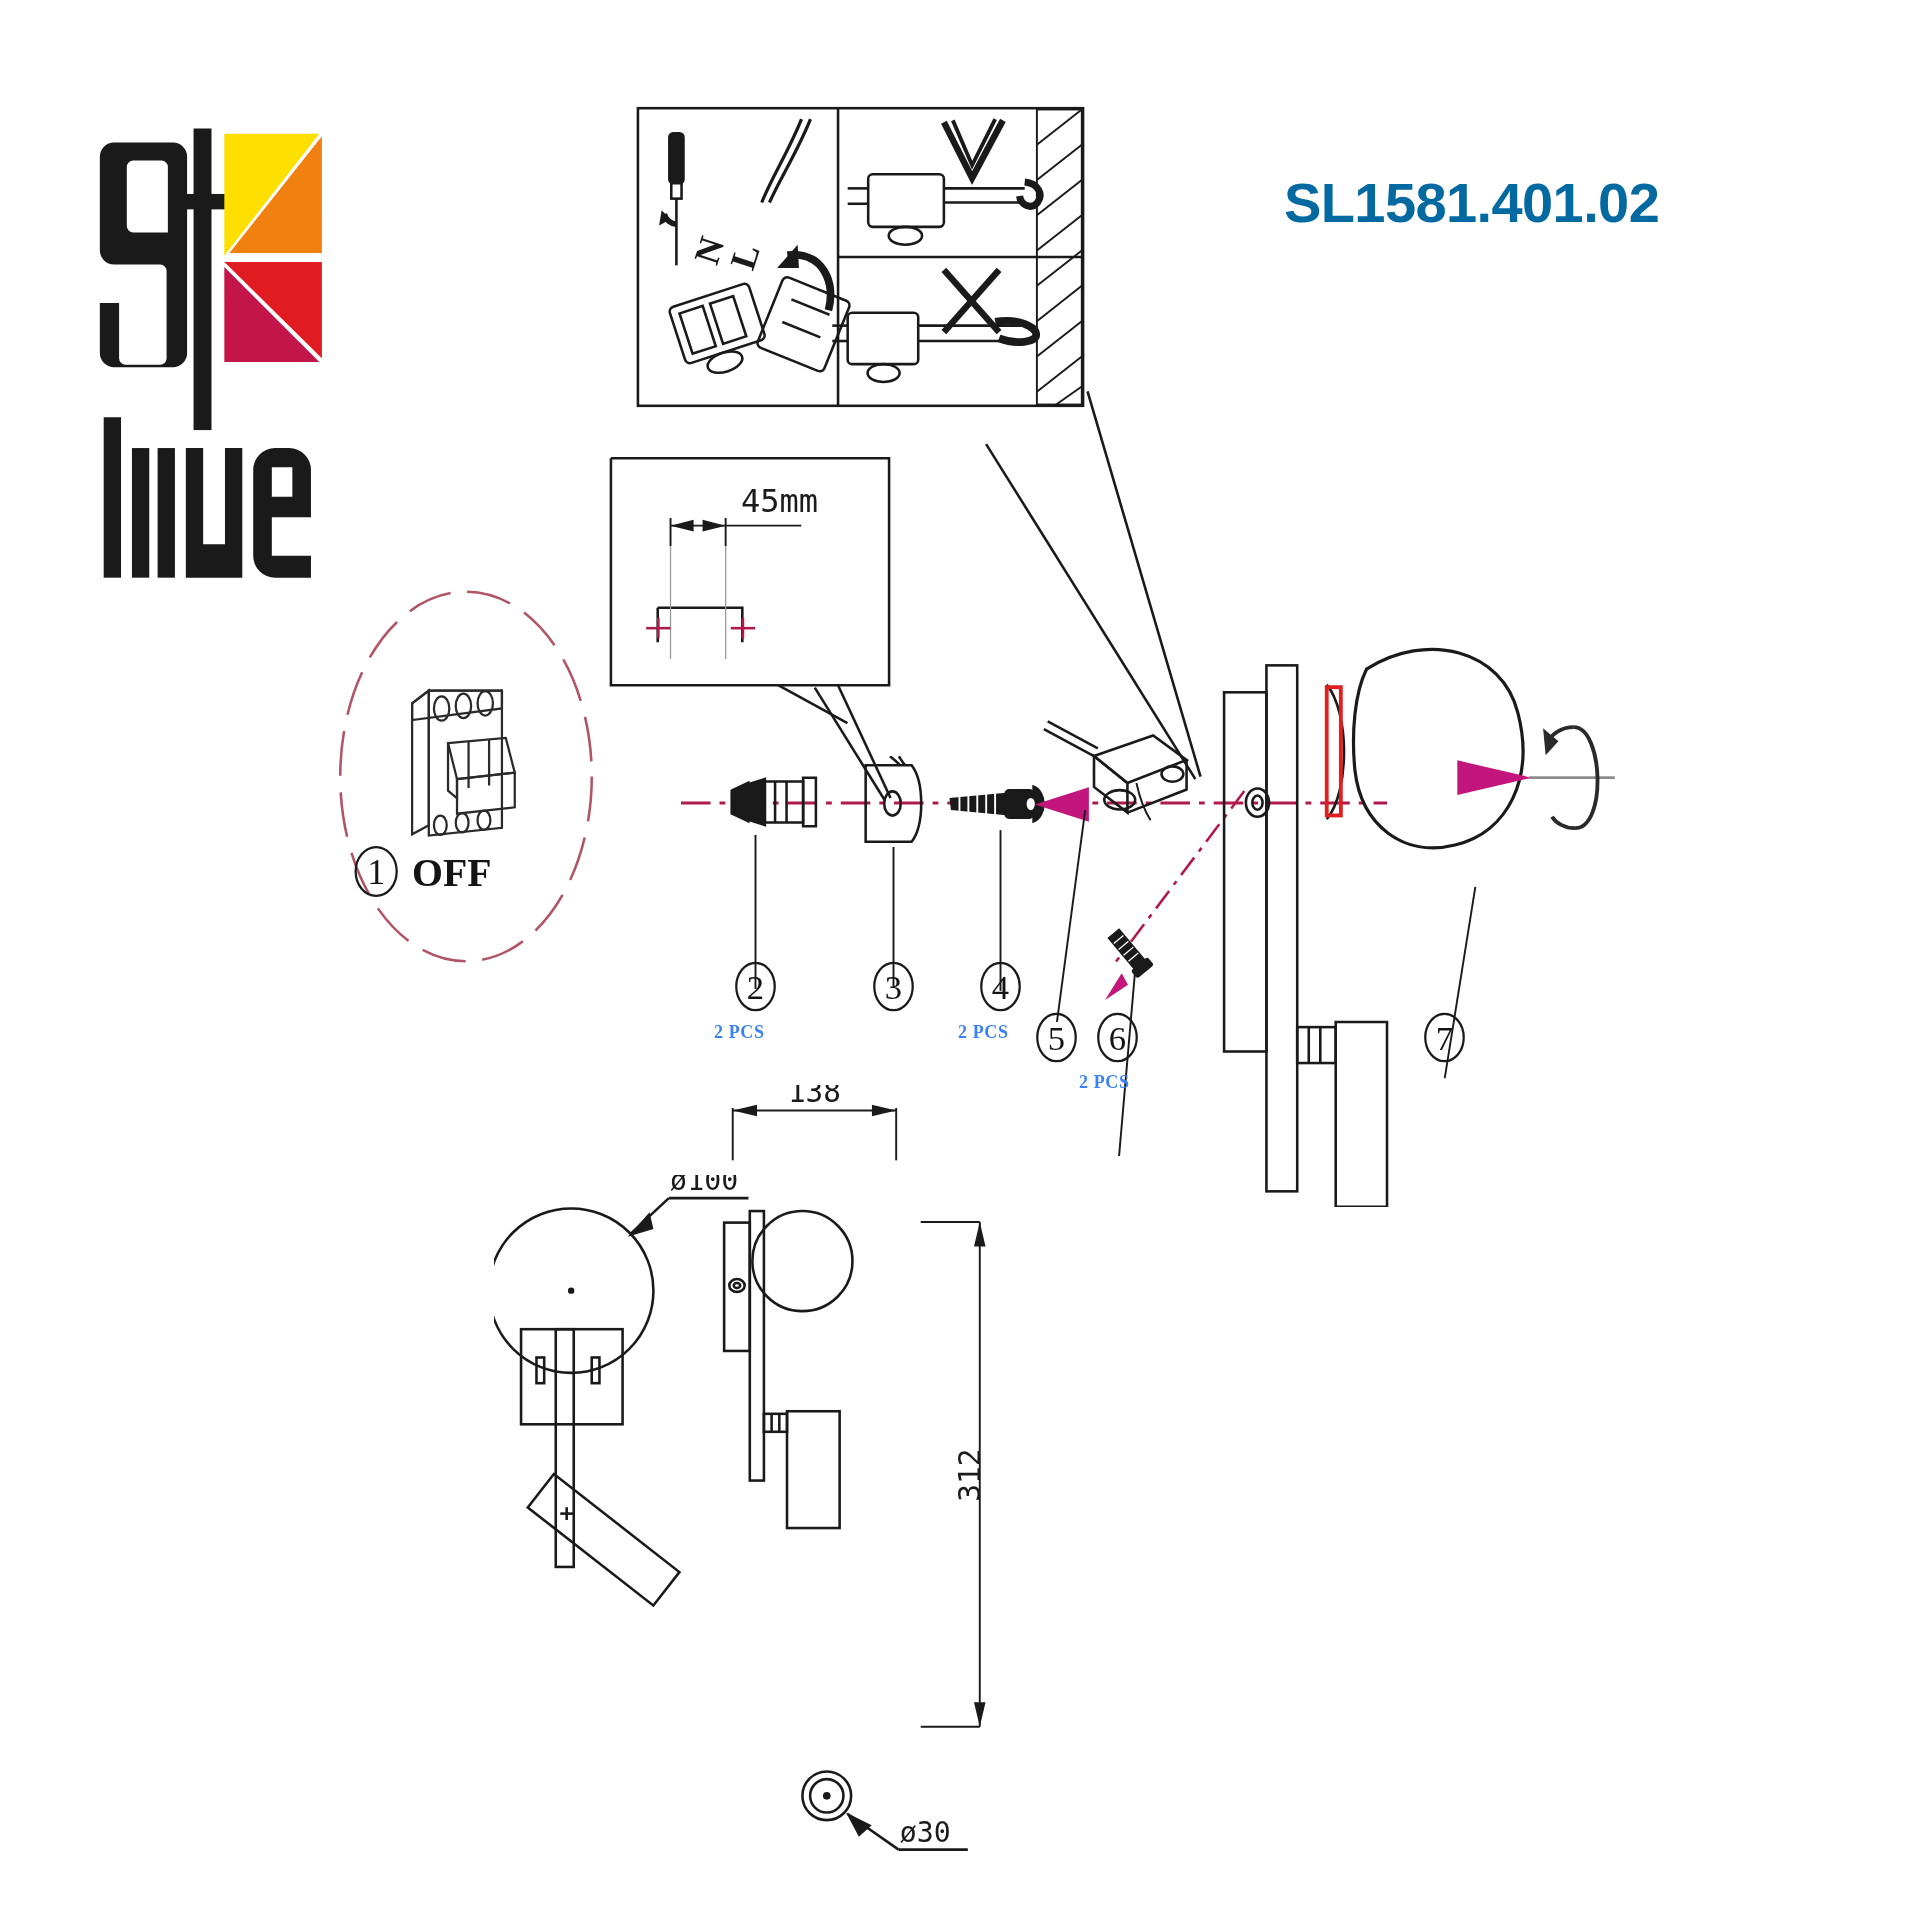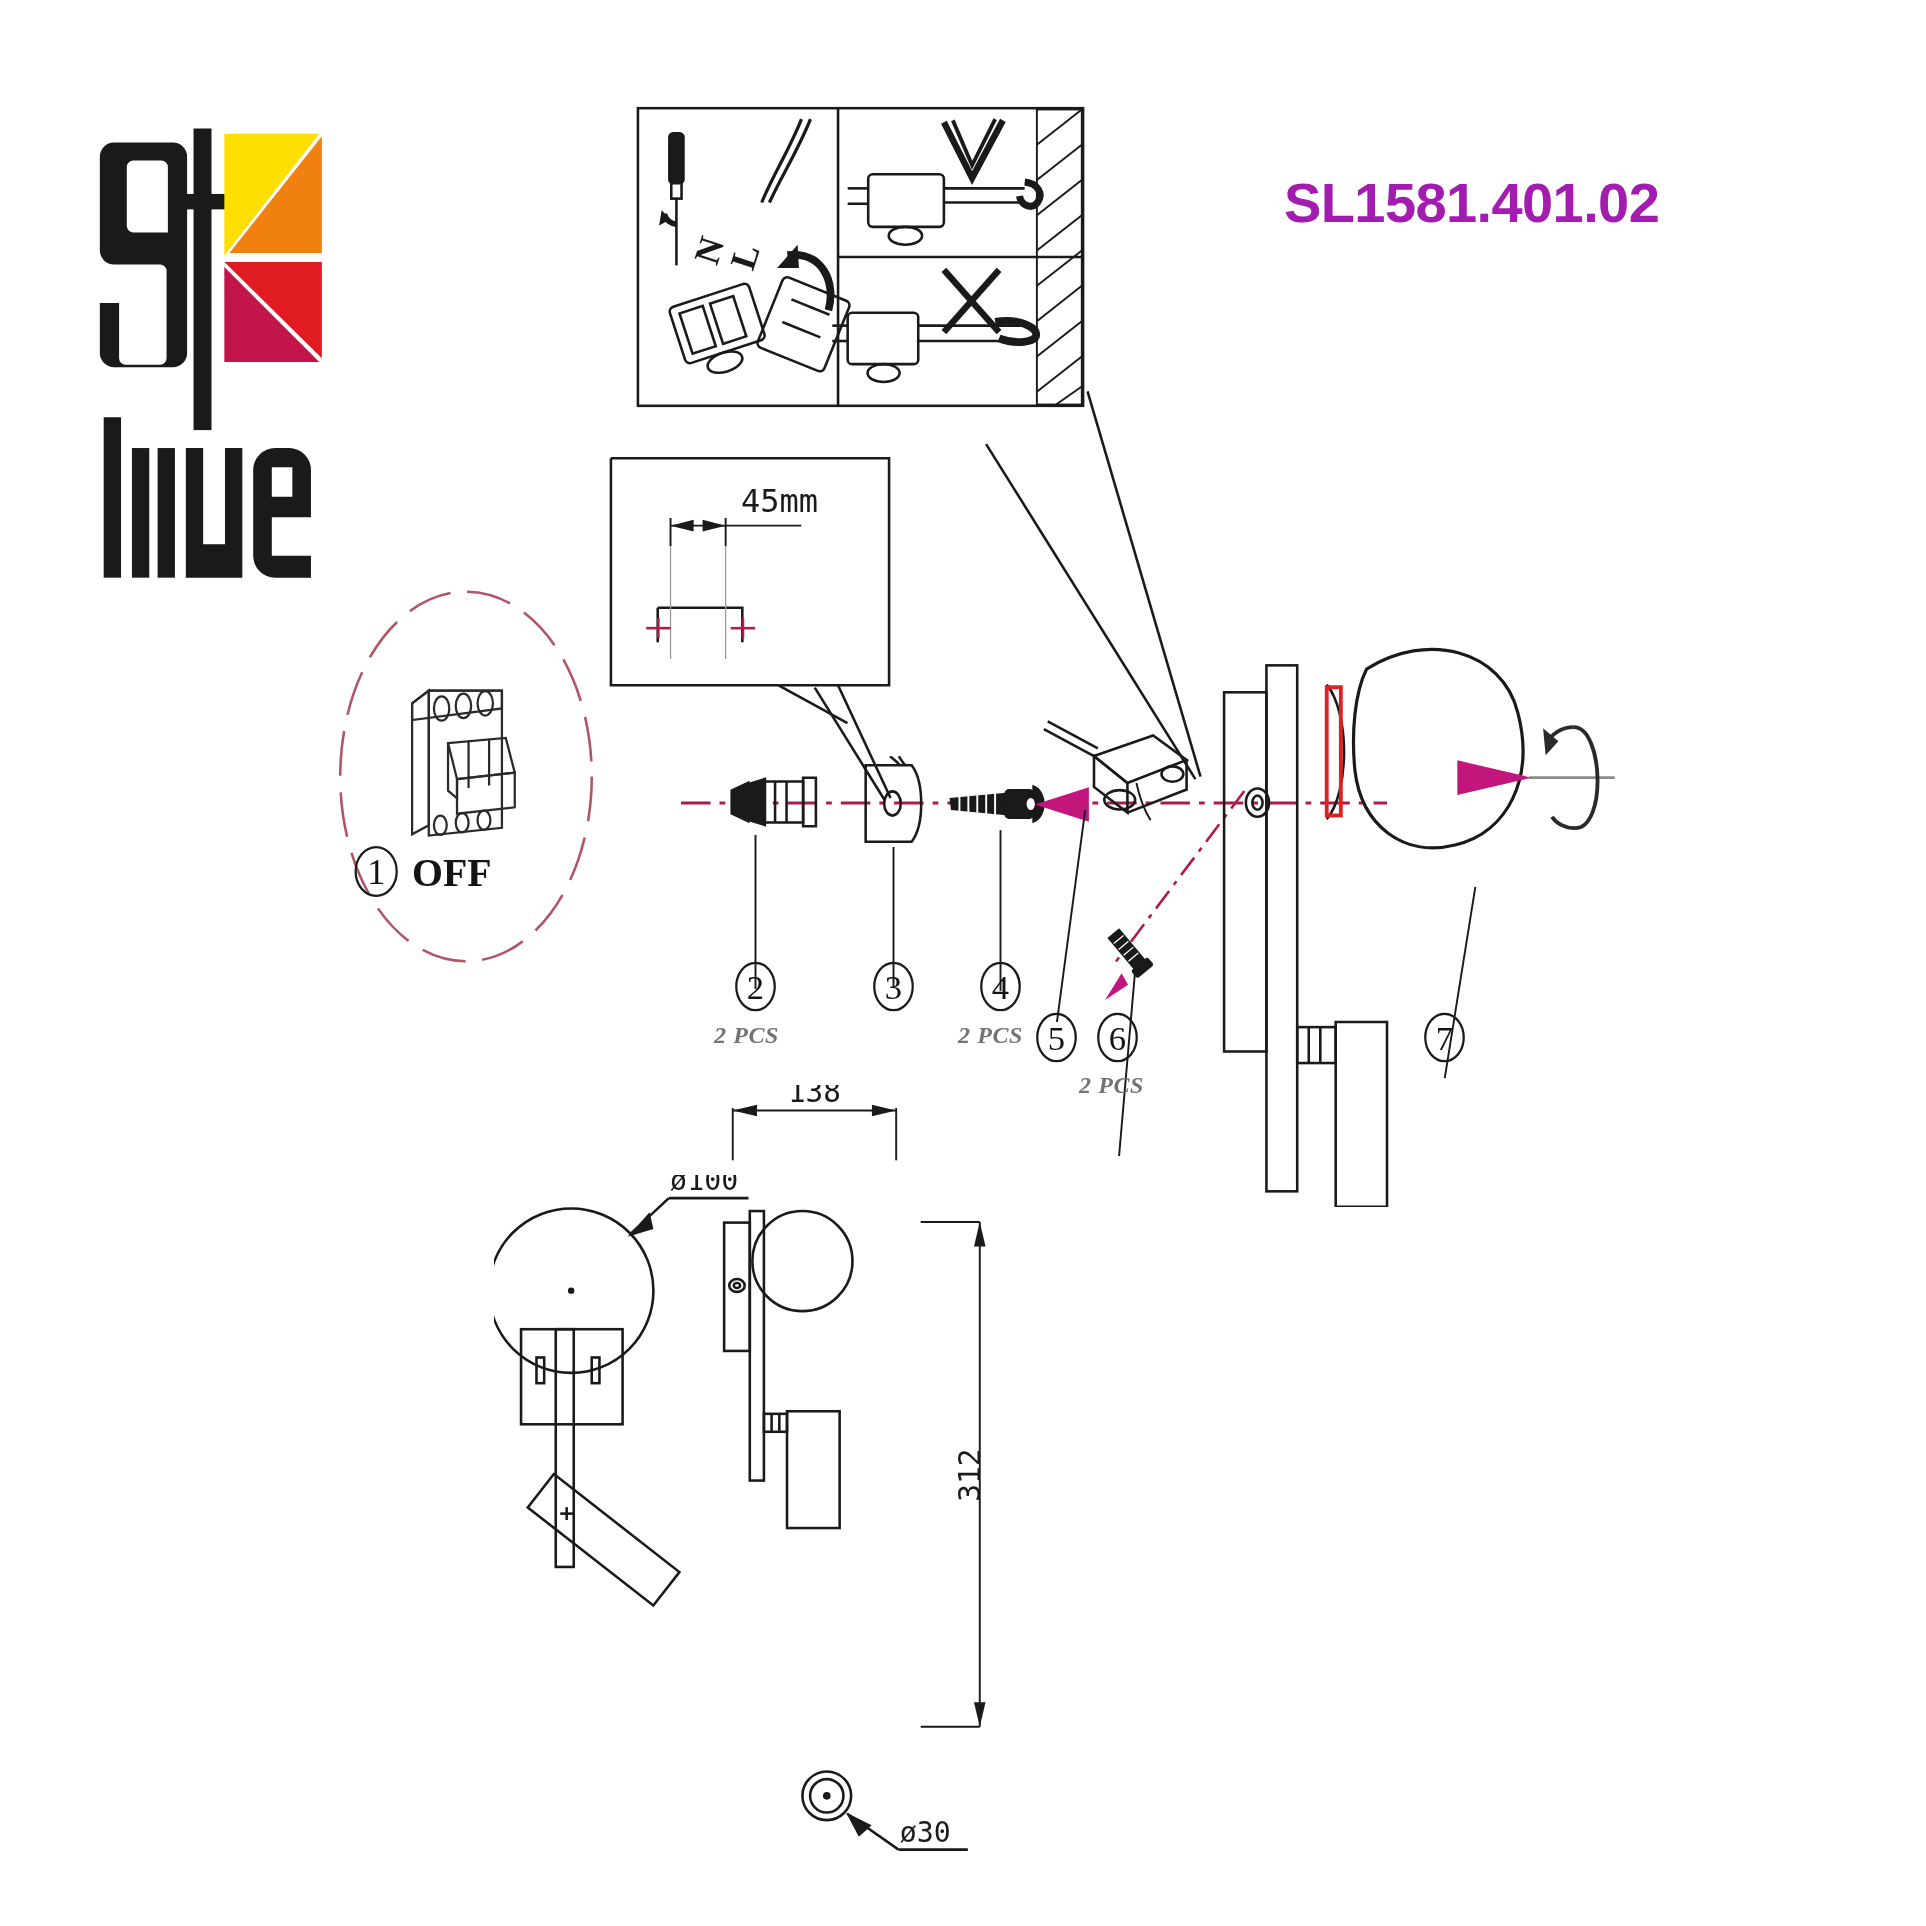--- a/index.html
+++ b/index.html
@@ -4,23 +4,23 @@
 <style>
   html,body{margin:0;padding:0;background:#fff;}
   body{width:1926px;height:1926px;font-family:"Liberation Sans",sans-serif;}
   #sheet{position:relative;width:1926px;height:1926px;background:#ffffff;overflow:hidden;}
   svg{display:block;}
   .abs{position:absolute;}
 
   
   #logo{left:96px;top:122px;width:231px;height:475px;}
   #prodcode{left:1284px;top:170px;font-size:56px;font-weight:bold;letter-spacing:-0.6px;
-            color:#a21caf;font-family:"Liberation Sans",sans-serif;white-space:nowrap;}
-  .pcs{position:absolute;font-family:"Liberation Serif",serif;font-weight:bold;color:#737373;
-       white-space:nowrap;font-size:24px;letter-spacing:0.6px;font-style:italic;}
+            color:#0369a1;font-family:"Liberation Sans",sans-serif;white-space:nowrap;}
+  .pcs{position:absolute;font-family:"Liberation Serif",serif;font-weight:bold;color:#3b82f6;
+       white-space:nowrap;font-size:18px;letter-spacing:0.6px;}
 </style>
 </head>
 <body>
 
 <div id="sheet">
 
   <div class="abs" id="logo">
     <svg width="231" height="475" viewBox="0 0 360 740">
 
       <g fill="#1A1A1A">

